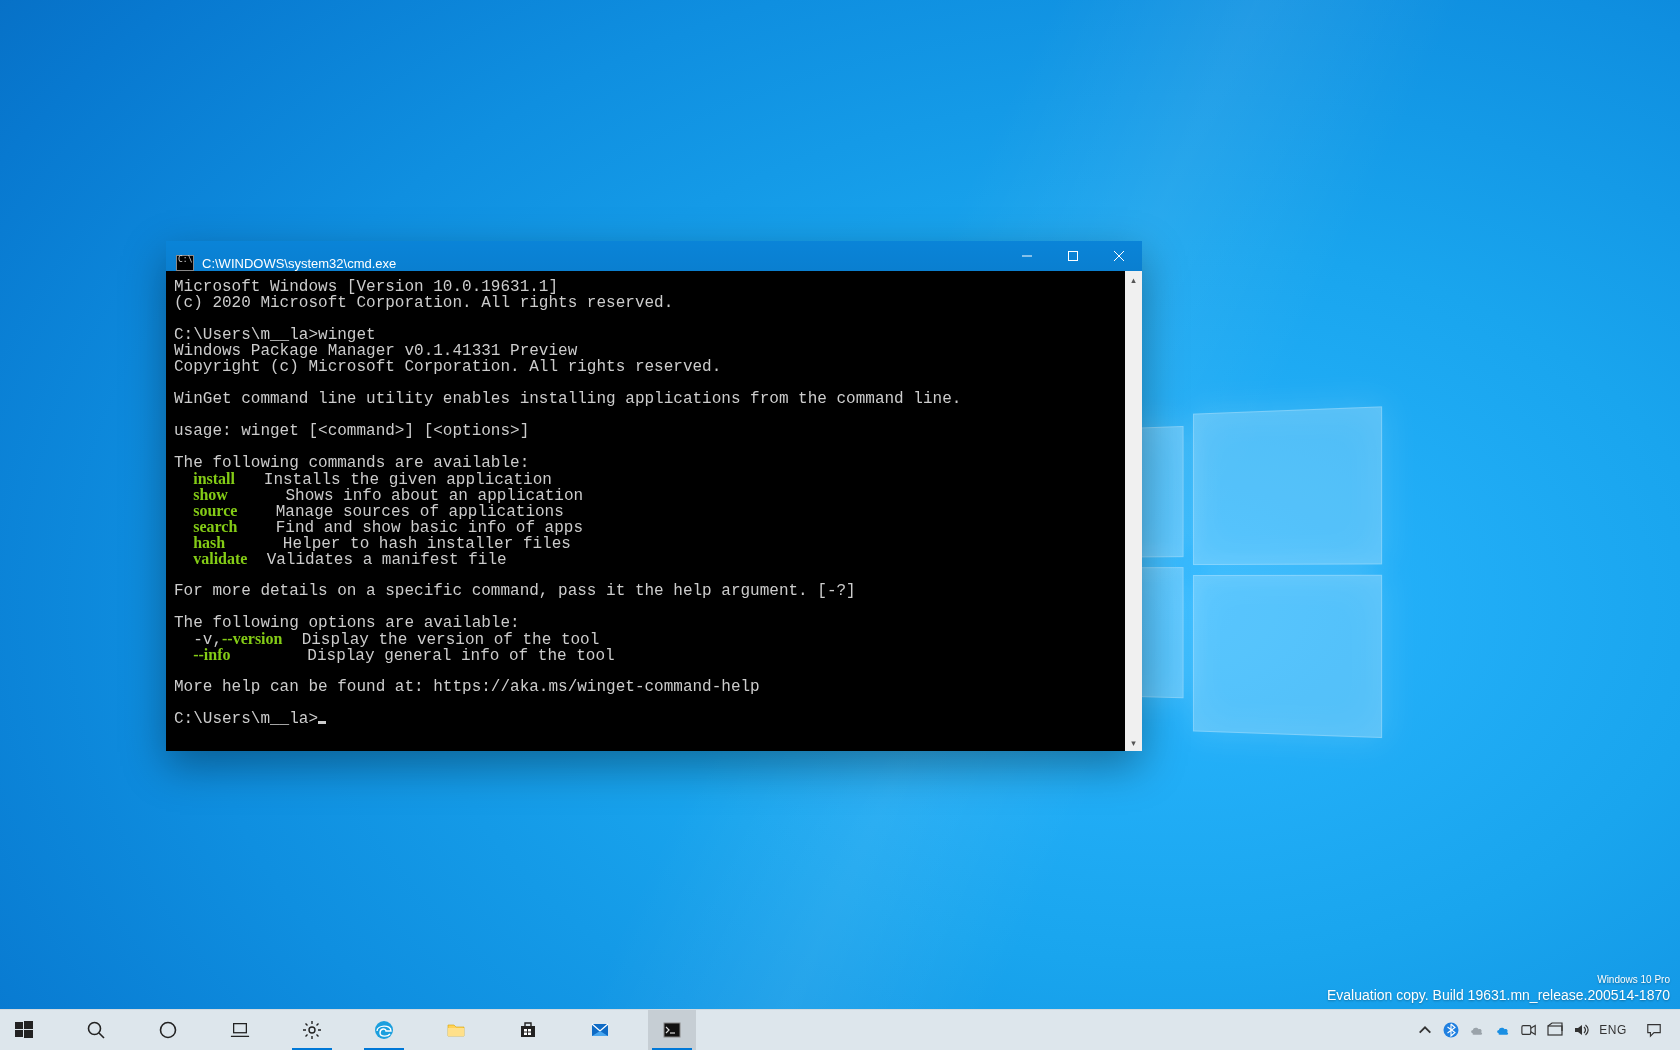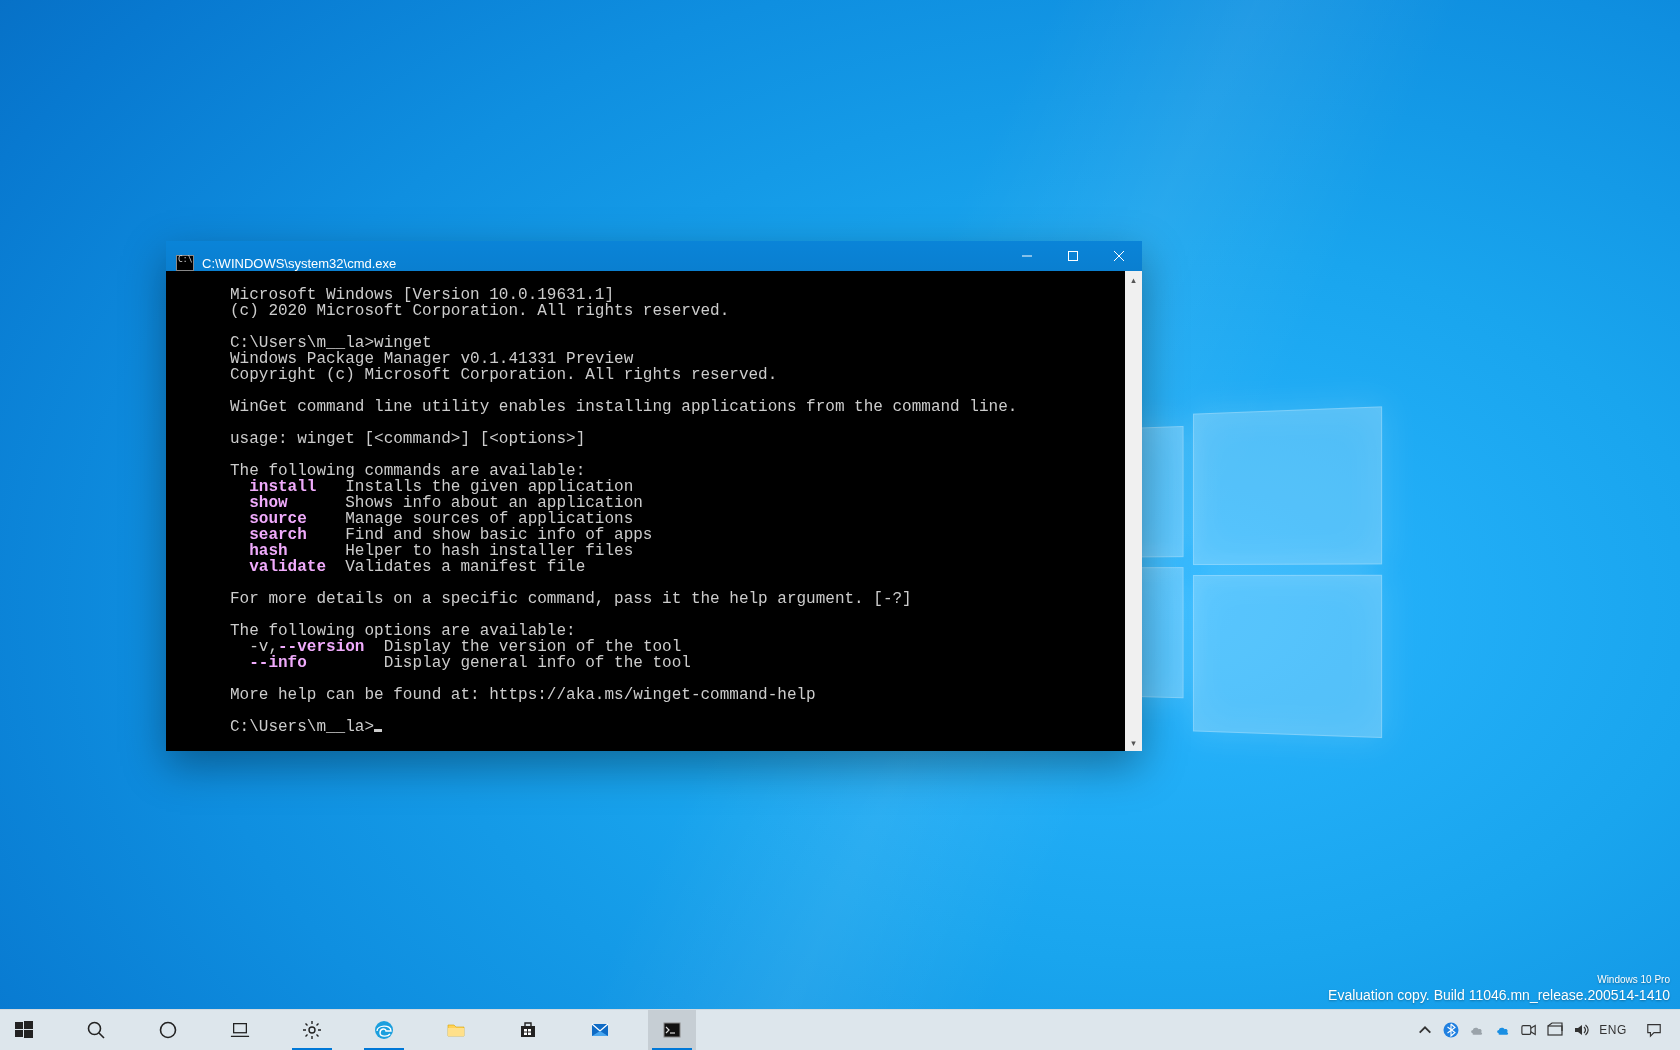--- a/index.html
+++ b/index.html
@@ -129,26 +129,25 @@
   .cmd-controls svg { width: 10px; height: 10px; stroke: #fff; stroke-width: 1; fill: none; }
 
   .cmd-body {
     position: absolute;
     left: 0; top: 30px; bottom: 0;
     right: 17px;
     background: #000;
     color: #cccccc;
     font: 16px/16px Consolas, "Courier New", monospace;
     white-space: pre;
-    padding: 16px;
+    padding: 8px;
     overflow: hidden;
-    margin-left: 48px;
   }
   .cmd-line { height: 16px; }
-  .cmd-line .b { font-weight: bold; color: #f0abfc; }
+  .cmd-line .b { font-weight: bold; color: #84cc16; font-family: Liberation Serif, serif; }
 
   .cmd-scrollbar {
     position: absolute;
     right: 0; top: 30px; bottom: 0;
     width: 17px;
     background: #f0f0f0;
   }
   .cmd-scrollbar .arrow {
     position: absolute;
     left: 0; width: 17px; height: 17px;
@@ -236,21 +235,21 @@
 
   <div class="win-logo">
     <div class="pane tl"></div>
     <div class="pane tr"></div>
     <div class="pane bl"></div>
     <div class="pane br"></div>
   </div>
 
   <div class="watermark">
     <div class="line1">Windows 10 Pro</div>
-    <div class="line2">Evaluation copy. Build 11046.mn_release.200514-1410</div>
+    <div class="line2">Evaluation copy. Build 19631.mn_release.200514-1870</div>
   </div>
 
   <div class="cmd-window">
     <div class="cmd-titlebar">
       <div class="cmd-icon"></div>
       <div class="title-text">C:\WINDOWS\system32\cmd.exe</div>
       <div class="cmd-controls">
         <div class="ctl">
           <svg viewBox="0 0 10 10">
               <path d="M0 5 H10"></path>

